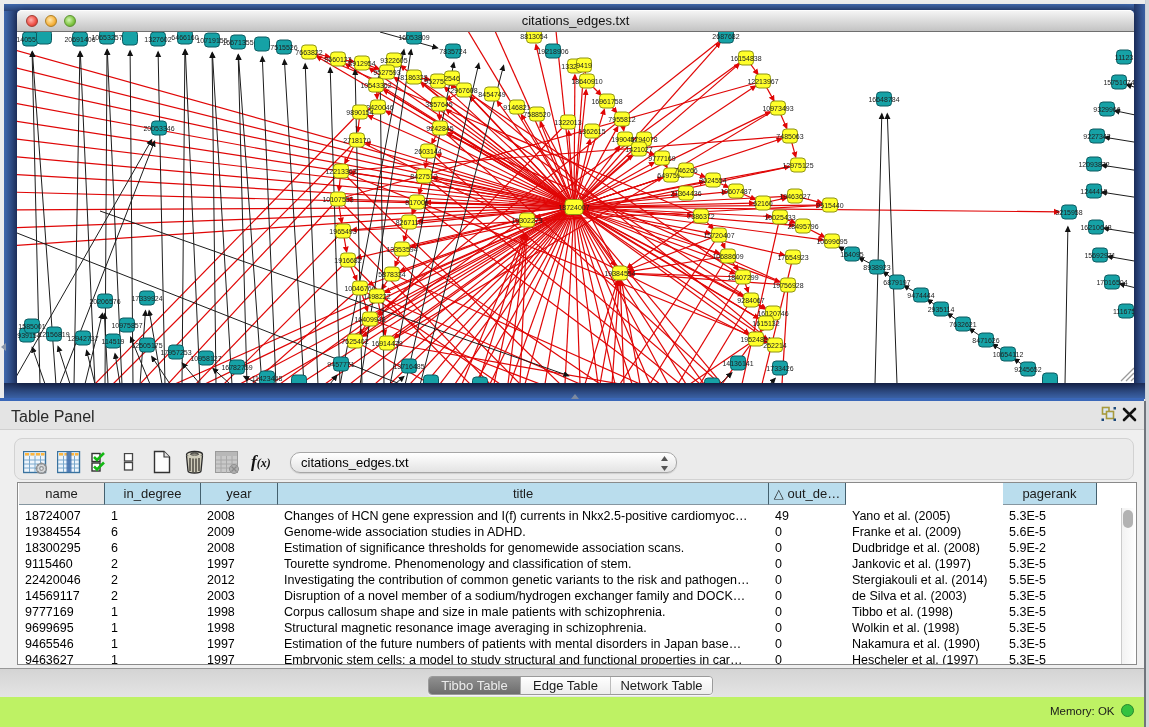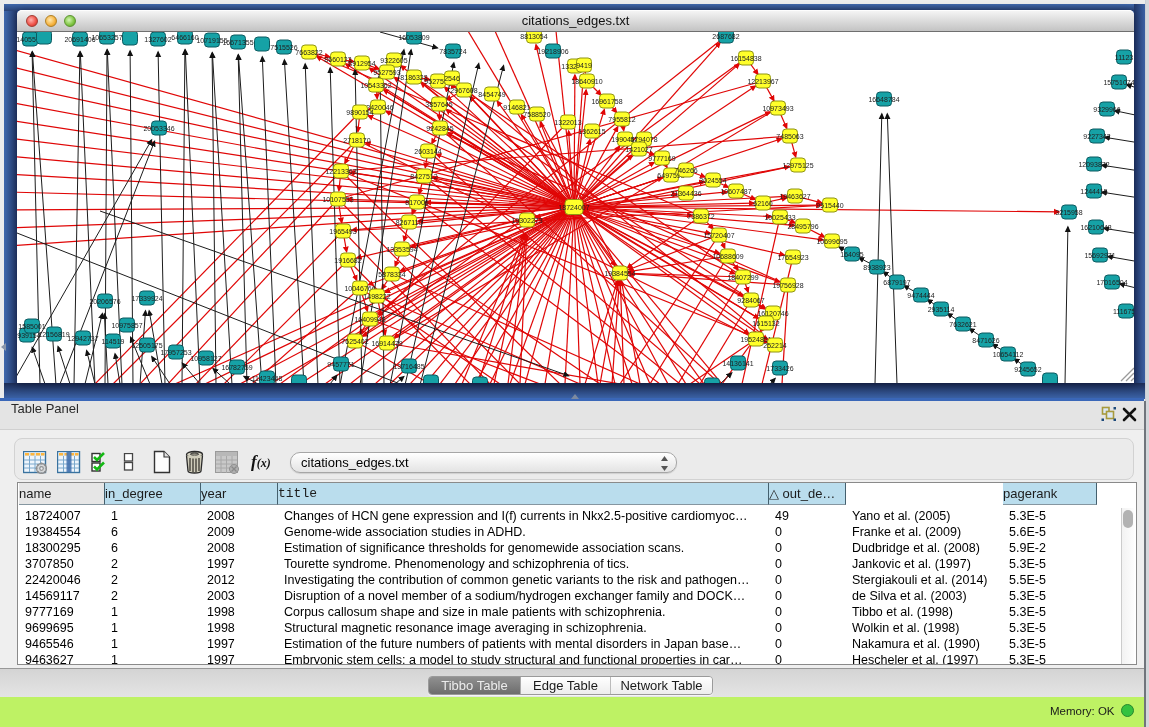--- a/index.html
+++ b/index.html
@@ -27,27 +27,27 @@
 .canvas{left:0;top:22px;width:1117px;height:351px;background:#fff;overflow:hidden}
 
 .spL{left:1px;top:343px;width:0;height:0;border-top:4px solid transparent;
  border-bottom:4px solid transparent;border-right:5px solid #8a96aa}
 .spT{left:571px;top:394px;width:0;height:0;border-left:4px solid transparent;
  border-right:4px solid transparent;border-bottom:5px solid #7d8aa0}
 
 .panel{left:0;top:401px;width:1144px;height:326px;background:#efefef}
 .phead{left:0;top:0;width:100%;height:29px;background:#e4e4e4;
  border-bottom:1px solid #d0d0d0}
-.phead .t{position:absolute;left:11px;top:0;font-size:13px;color:#2a2a2a}
+.phead .t{position:absolute;left:11px;top:7px;font-size:16px;color:#2a2a2a}
 .toolbar{left:14px;top:37px;width:1120px;height:42px;background:#ebebeb;
  border:1px solid #d2d2d2;border-radius:8px}
 .tbl{left:17px;top:81px;width:1120px;height:183px;background:#fff;
  border:1px solid #8a8a8a;overflow:hidden}
 .thead{position:absolute;left:0;top:0;height:22px;background:#badded;
- border-bottom:1px solid #8596a0;font-size:13px;color:#1c1c1c;text-align:left;
+ border-bottom:1px solid #8596a0;font-size:13px;color:#1c1c1c;text-align:center;
  line-height:22px;border-right:1px solid #44606e}
 .trow{position:absolute;left:0;height:16px;font-size:12.5px;color:#000;
  white-space:nowrap}
 .trow span{position:absolute;top:1px}
 
 .sb{left:1103px;top:25px;width:13px;height:156px;border-left:1px solid #ccc;
  background:linear-gradient(to right,#f2f2f2,#fdfdfd)}
 .sb .th{position:absolute;left:1px;top:2px;width:10px;height:18px;
  border-radius:5px;background:#b2b2b2}
 
@@ -735,21 +735,21 @@
     <svg style="position:absolute;right:7px;top:3px" width="9" height="15" viewBox="0 0 9 15">
           <path d="M4.5 0 L8 5 L1 5 z" fill="#555"></path>
           <path d="M4.5 15 L8 10 L1 10 z" fill="#555"></path>
         </svg>
   </div>
  </div>
  <div class="abs tbl">
       <div class="thead" style="left:1px;width:86px;background:#e6e6e6;">name</div>
       <div class="thead" style="left:87px;width:96px;">in_degree</div>
       <div class="thead" style="left:183px;width:77px;">year</div>
-      <div class="thead" style="left:260px;width:491px;font-family:Liberation Mono, monospace;">title</div>
+      <div class="thead" style="left:260px;width:491px;">title</div>
       <div class="thead" style="left:751px;width:77px;">△ out_de…</div>
       <div class="thead" style="left:985px;width:94px;">pagerank</div>
       <div class="trow" style="top:25px">
         <span style="left:7px">18724007</span>
         <span style="left:93px">1</span>
         <span style="left:189px">2008</span>
         <span style="left:266px">Changes of HCN gene expression and I(f) currents in Nkx2.5-positive cardiomyoc…</span>
         <span style="left:757px">49</span>
         <span style="left:834px">Yano et al. (2005)</span>
         <span style="left:991px">5.3E-5</span>
@@ -766,24 +766,24 @@
       <div class="trow" style="top:57px">
         <span style="left:7px">18300295</span>
         <span style="left:93px">6</span>
         <span style="left:189px">2008</span>
         <span style="left:266px">Estimation of significance thresholds for genomewide association scans.</span>
         <span style="left:757px">0</span>
         <span style="left:834px">Dudbridge et al. (2008)</span>
         <span style="left:991px">5.9E-2</span>
       </div>
       <div class="trow" style="top:73px">
-        <span style="left:7px">3707850</span>
+        <span style="left:7px">9115460</span>
         <span style="left:93px">2</span>
         <span style="left:189px">1997</span>
-        <span style="left:266px">Tourette syndrome. Phenomenology and schizophrenia of tics.</span>
+        <span style="left:266px">Tourette syndrome. Phenomenology and classification of stem.</span>
         <span style="left:757px">0</span>
         <span style="left:834px">Jankovic et al. (1997)</span>
         <span style="left:991px">5.3E-5</span>
       </div>
       <div class="trow" style="top:89px">
         <span style="left:7px">22420046</span>
         <span style="left:93px">2</span>
         <span style="left:189px">2012</span>
         <span style="left:266px">Investigating the contribution of common genetic variants to the risk and pathogen…</span>
         <span style="left:757px">0</span>

